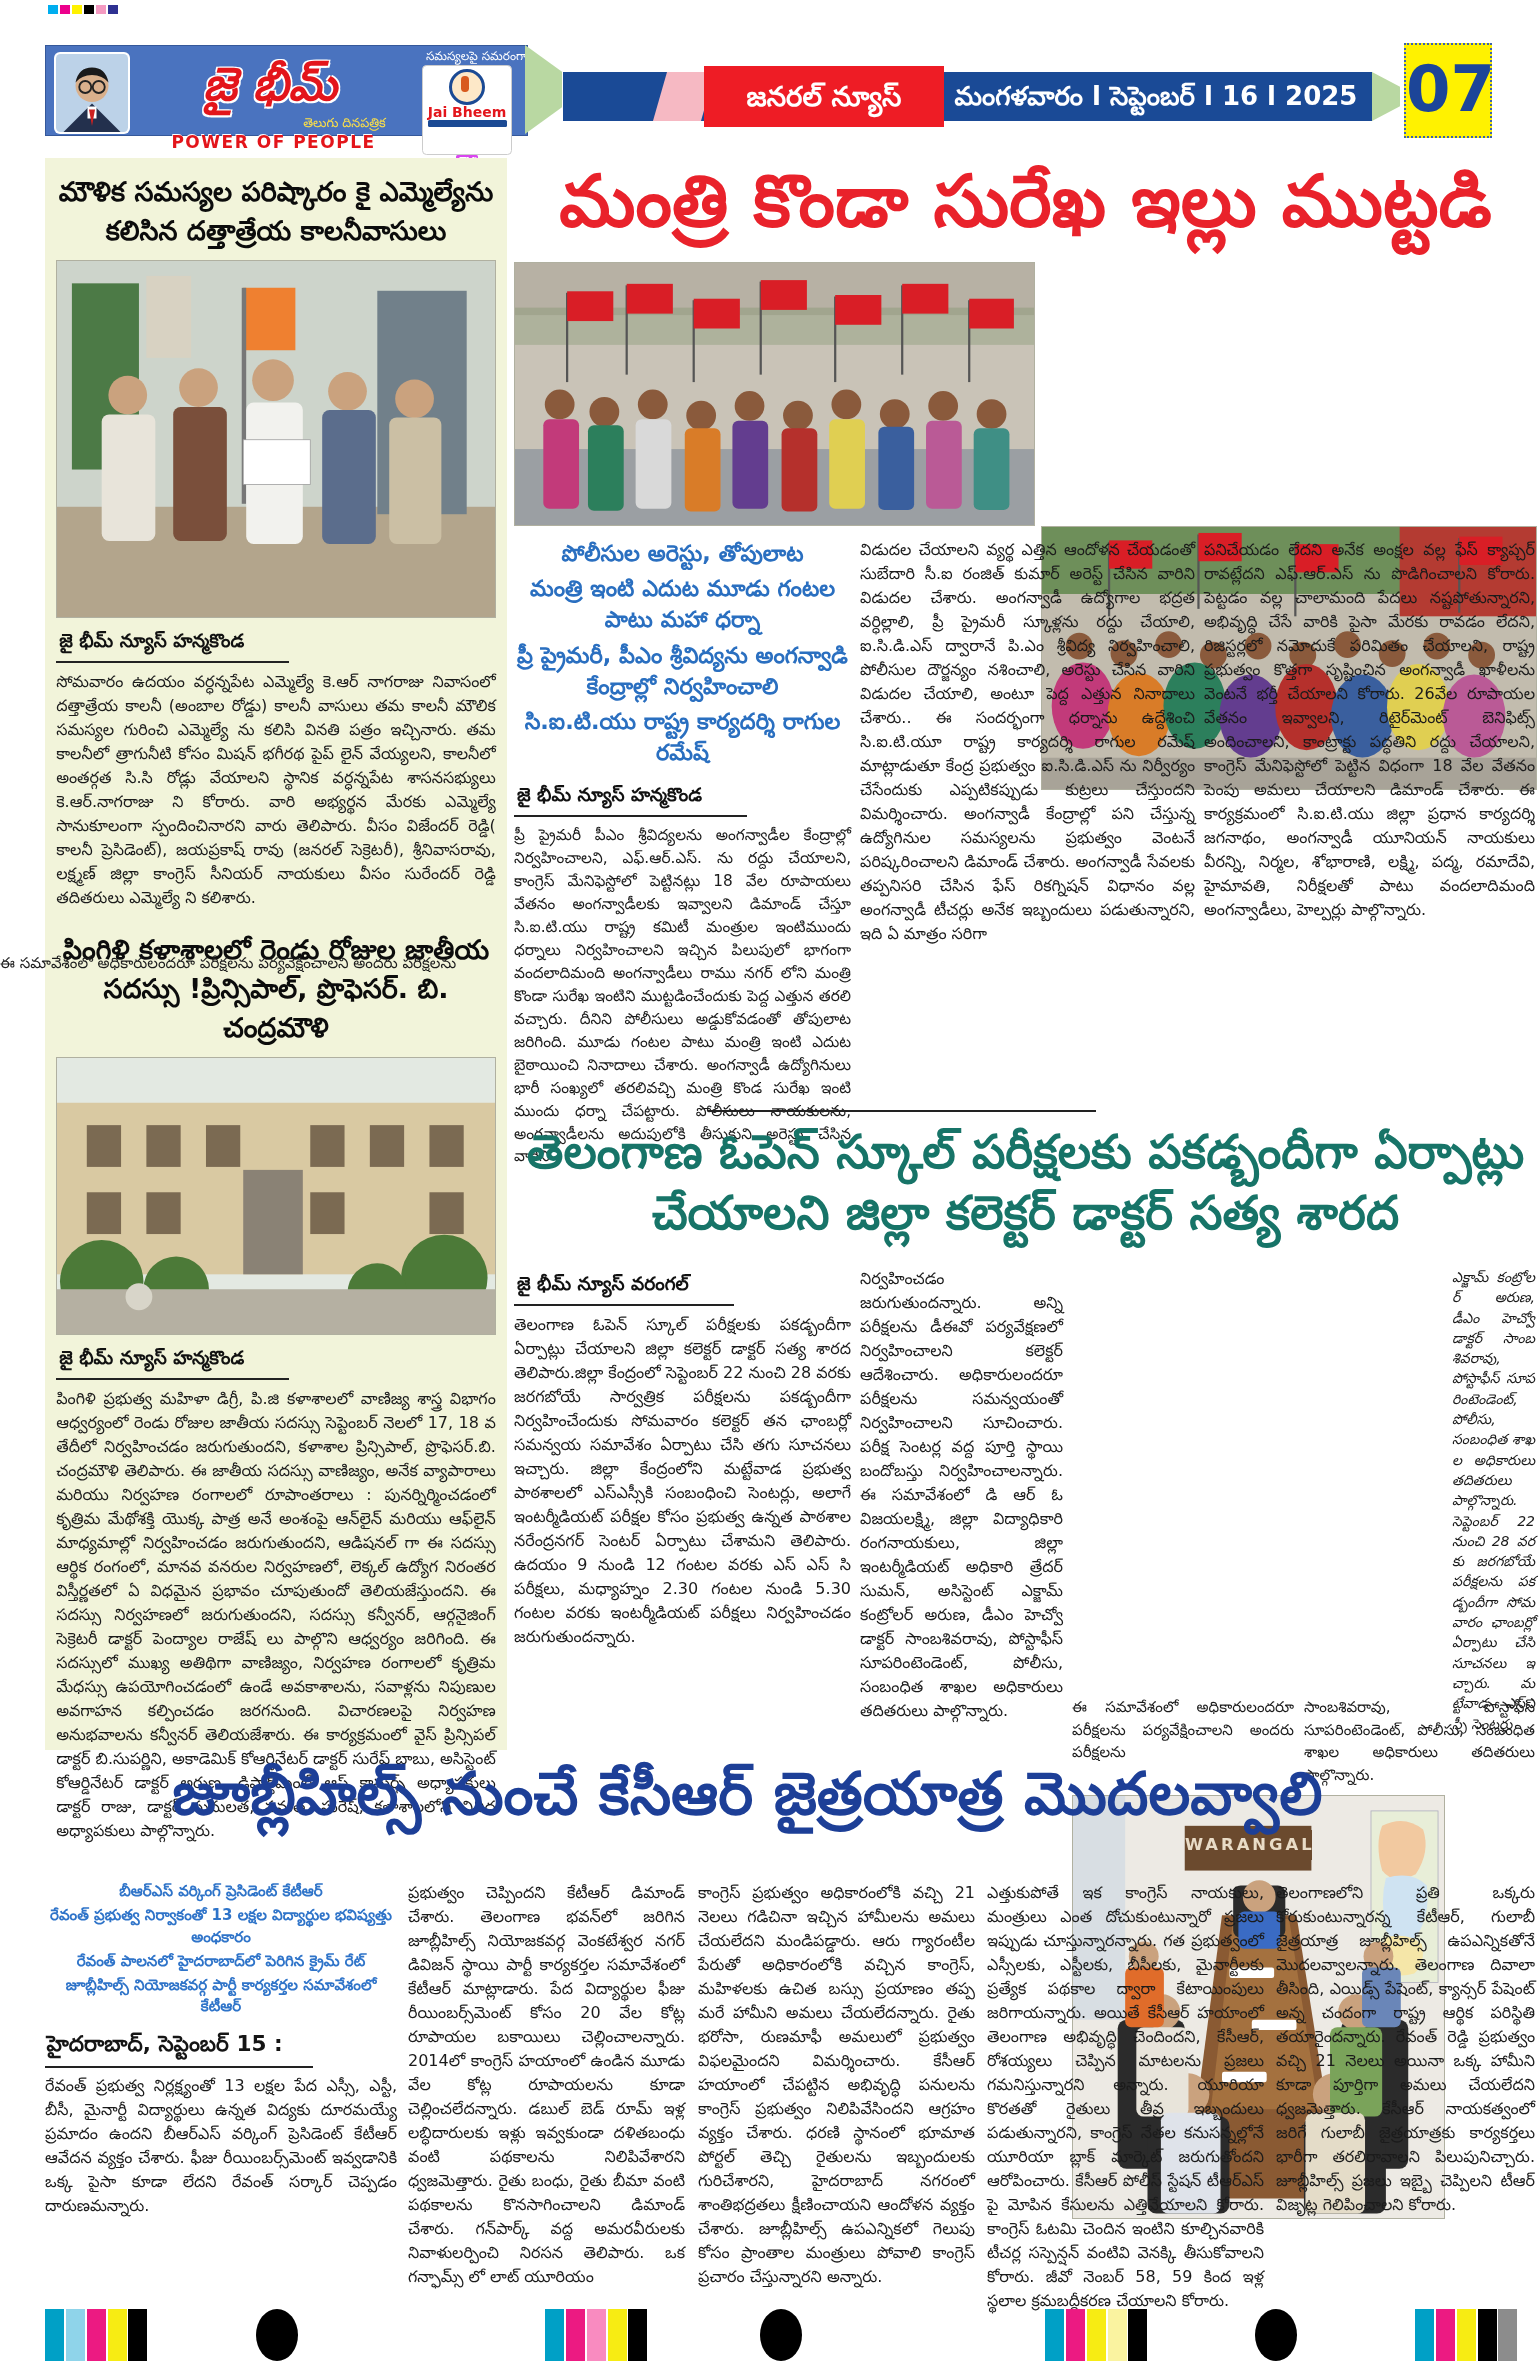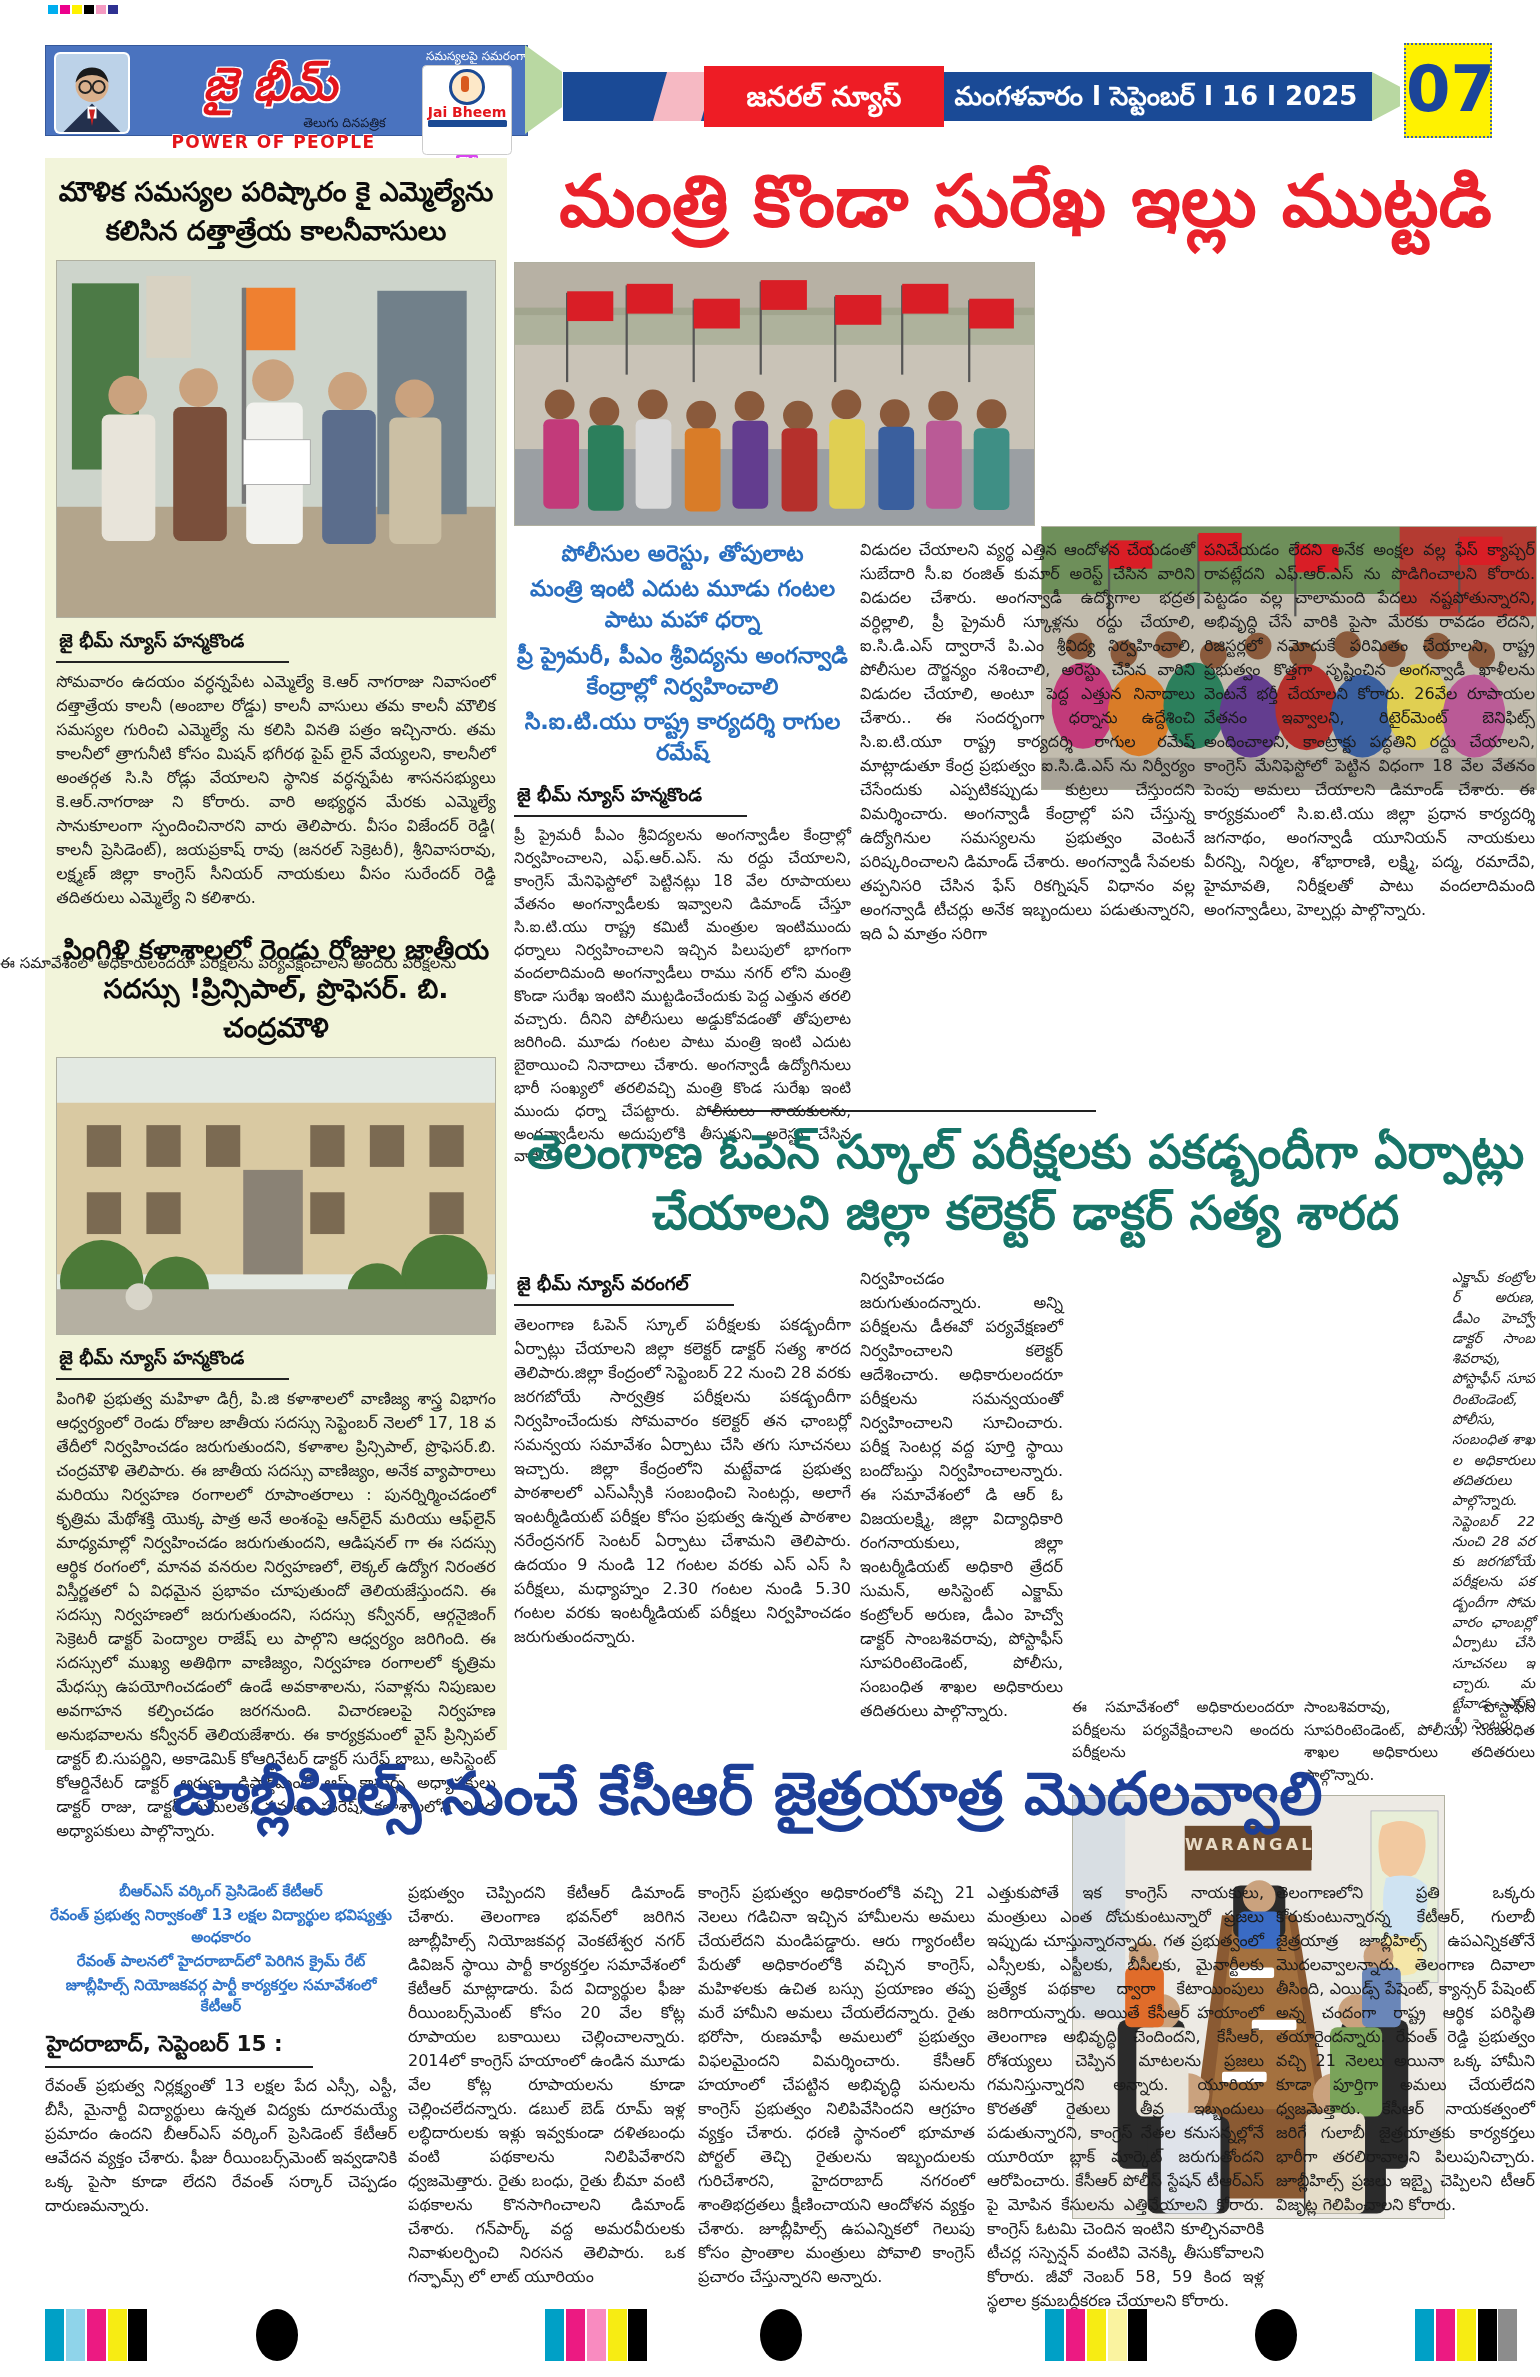--- a/index.html
+++ b/index.html
@@ -7,21 +7,21 @@
         font-family:"DejaVu Sans","Liberation Sans",sans-serif;color:#151515;}
   .abs{position:absolute;}
   
   .masthead{left:45px;top:45px;width:481px;height:89px;background:#4a73bf;border:0.7px solid #35589a;}
   .bevel{background:#b9d8a2;}
   .bevel1{left:525px;top:45px;width:37px;height:89px;clip-path:polygon(0 0,100% 30%,100% 70%,0 100%);}
   .photo-frame{left:7.5px;top:6px;width:72px;height:78px;background:#fff;border-radius:6px;padding:2.2px;}
   .mast-title{left:86px;top:6px;width:276px;height:64px;color:#e3151b;font-weight:bold;font-size:46px;
      line-height:64px;text-align:center;font-style:italic;
      text-shadow:1.5px 1.5px 0 #fff,-1.5px -1.5px 0 #fff,1.5px -1.5px 0 #fff,-1.5px 1.5px 0 #fff;}
-  .mast-sub{left:224px;top:69px;width:149px;color:#0f172a;font-size:12.7px;text-align:center;}
+  .mast-sub{left:224px;top:69px;width:149px;color:#fde047;font-size:12.7px;text-align:center;}
   .mast-power{left:82px;top:86px;width:291px;color:#e3151b;font-weight:bold;font-size:17px;letter-spacing:1.5px;text-align:center;
      text-shadow:0.7px 0.7px 0 #fff,-0.7px -0.7px 0 #fff;}
   .tag-top{left:339px;top:3px;width:183px;color:#fff;font-size:12px;text-align:center;}
   .tag-bottom{left:350px;top:110px;width:171px;color:#fff;font-size:11.2px;text-align:center;}
   .tvlogo{left:376px;top:19.4px;width:88px;height:88px;background:#fff;border-radius:4.5px;border:0.7px solid #ccc;text-align:center;}
   .tvlogo .emblem{margin:2.2px auto 0;width:30px;height:30px;border-radius:50%;border:3.7px solid #1b4a94;background:#fde8c8;position:relative;}
   .tvlogo .emblem i{position:absolute;left:9px;top:4.5px;width:8.2px;height:16.4px;background:#d85a1e;border-radius:3.7px;}
   .tv-name{color:#e3151b;font-weight:bold;font-size:14px;line-height:15px;}
   .tv-strip{margin:0.7px 4.5px;height:6.7px;background:#1b4a94;border-radius:1.5px;}
   .tv-badge{display:inline-block;background:#d946ef;color:#fff;font-weight:bold;font-size:10.4px;padding:0 3.7px;border-radius:1.5px;margin-top:27px;}

